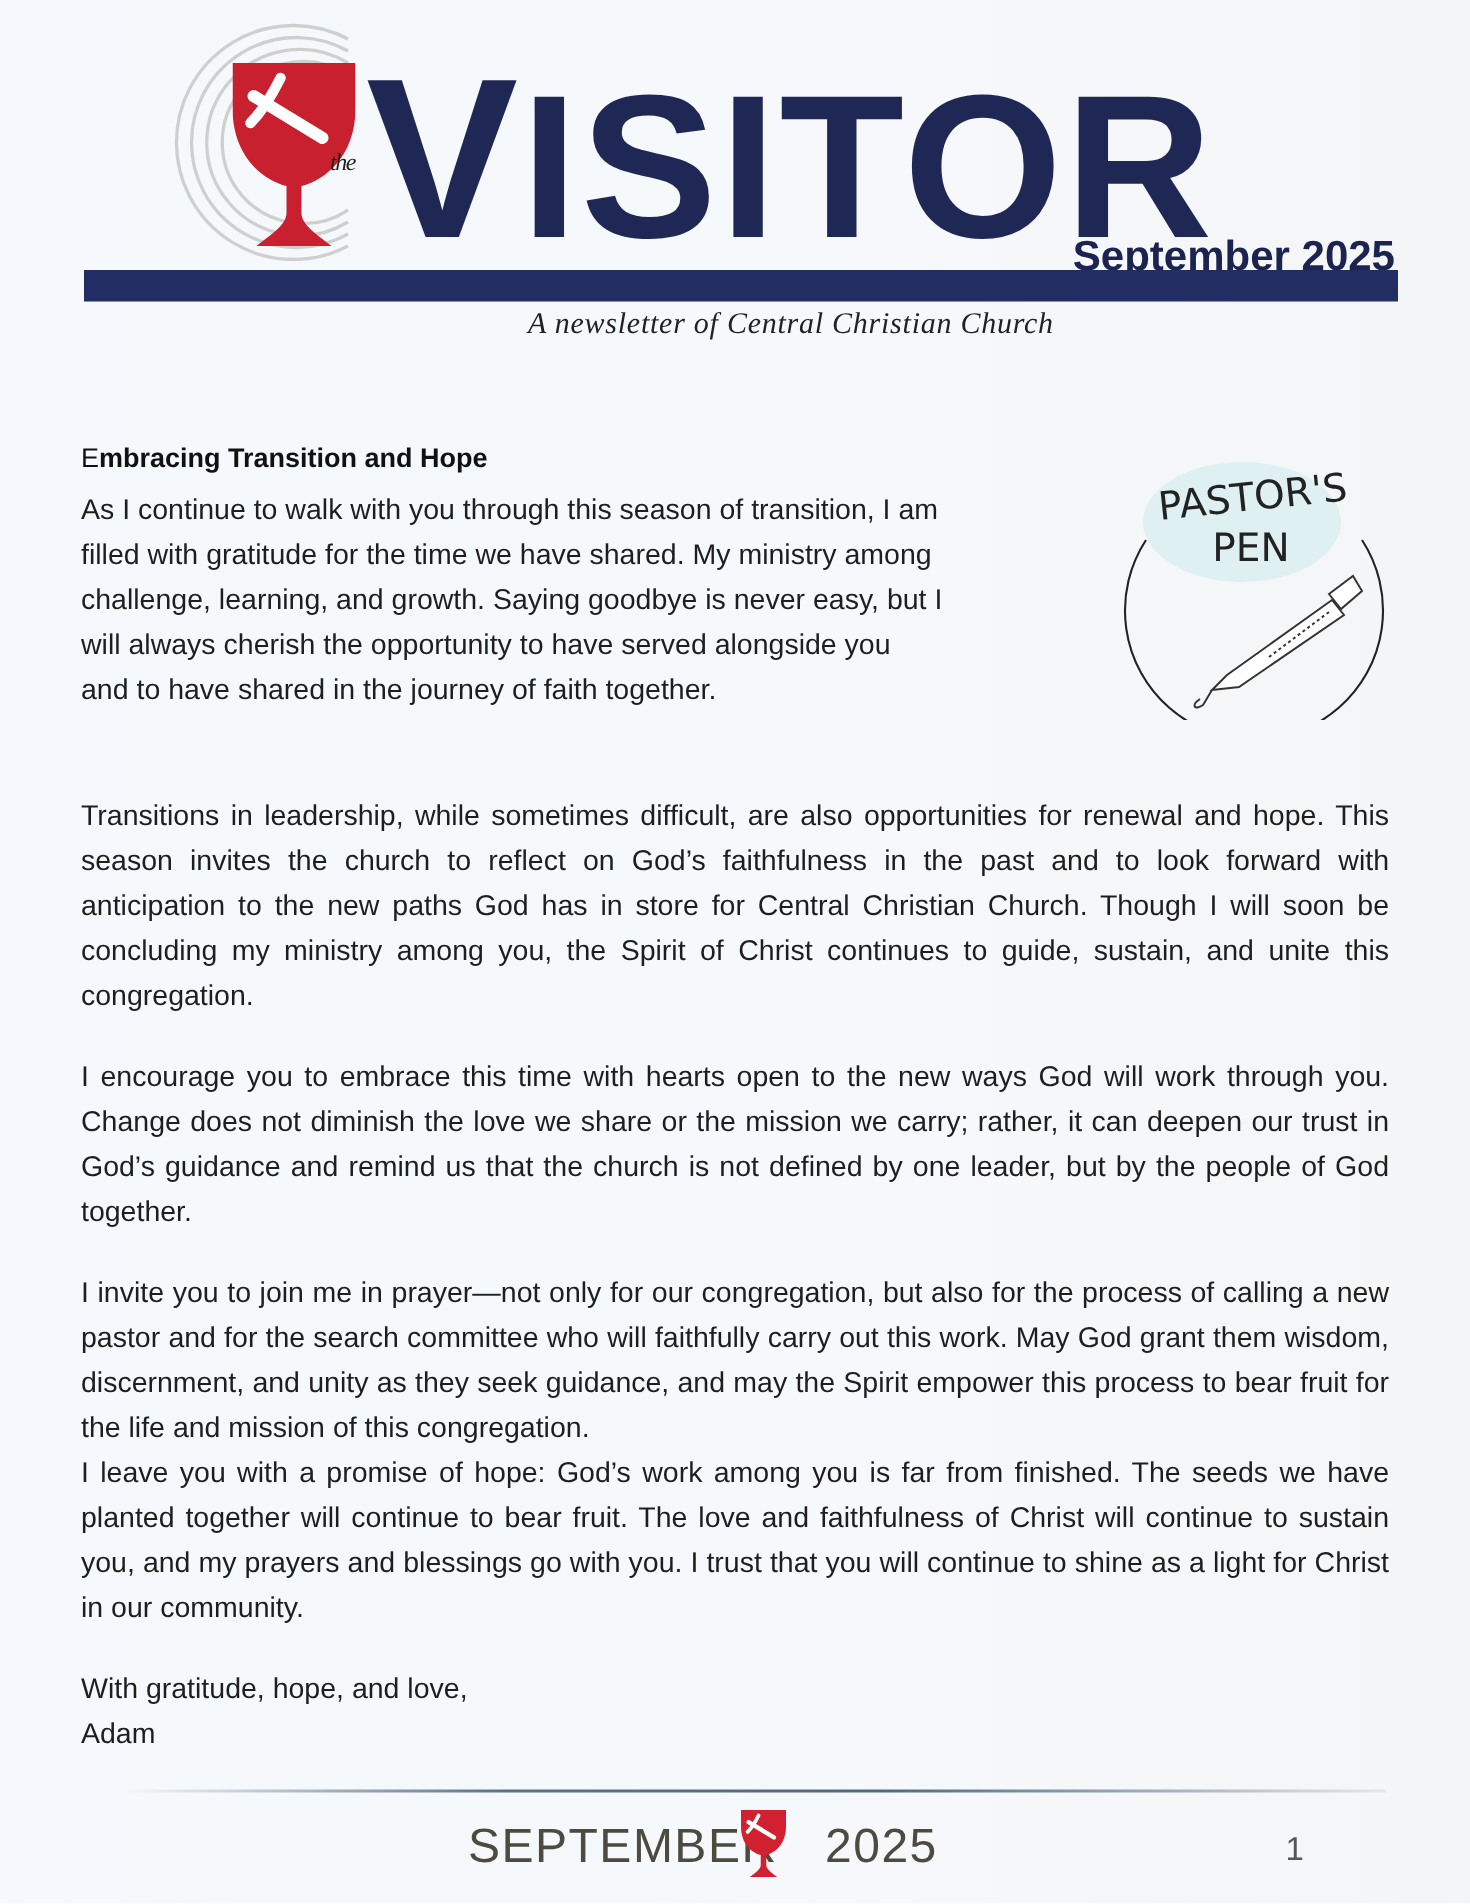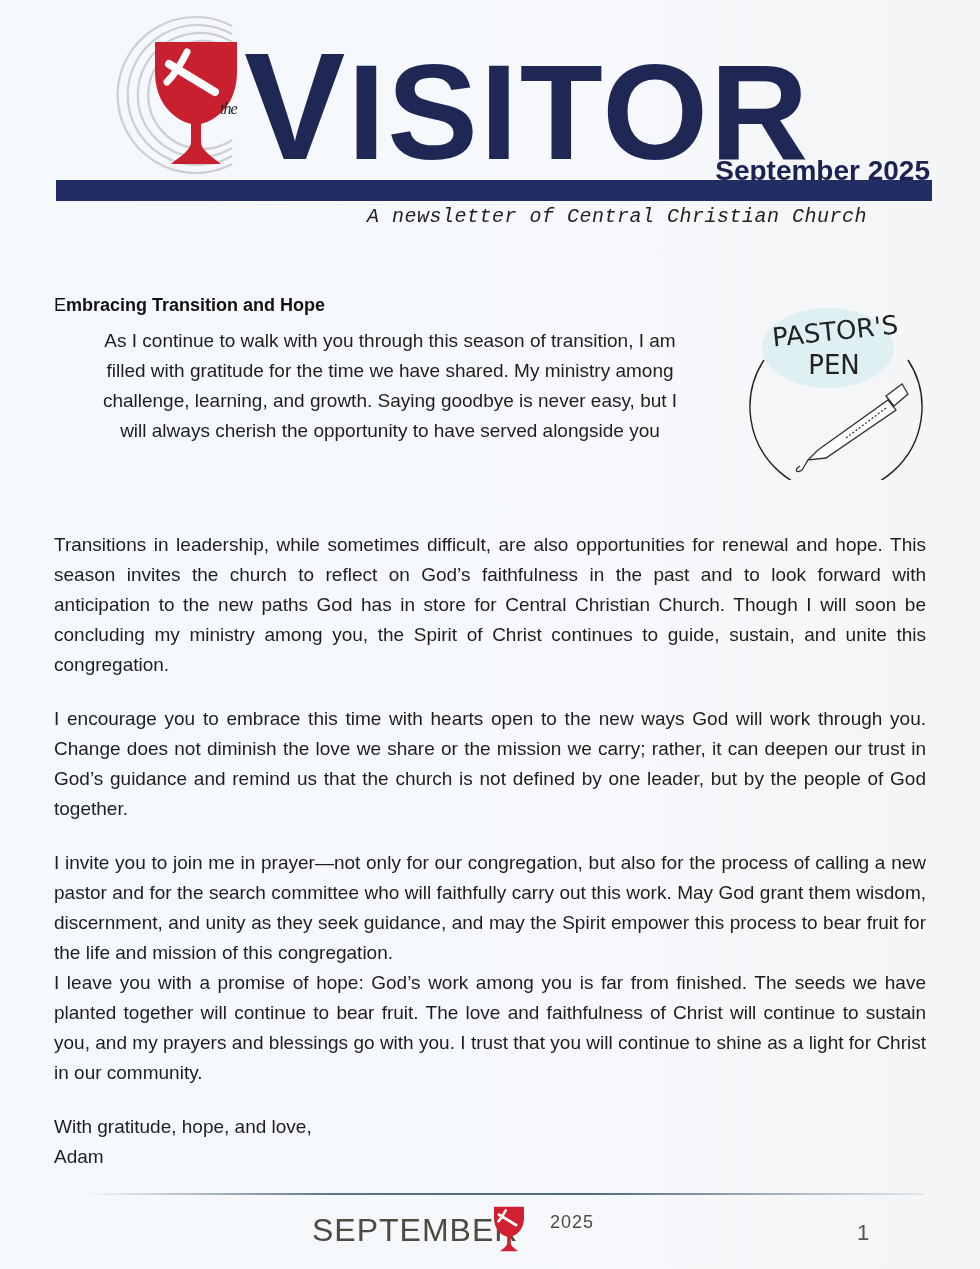--- a/index.html
+++ b/index.html
@@ -18,50 +18,50 @@
     left: 244px; top: 46px; font-family: "Liberation Sans", sans-serif; font-weight: 700;
     font-size: 136px; line-height: 120px; color: #1f2755; letter-spacing: 2px;
   }
   .visitor-title .v { font-size: 152px; }
   .issue-date {
     right: 50px; top: 155px; font-family: "Liberation Sans", sans-serif; font-weight: 700;
     font-size: 28px; color: #1b2350;
   }
   .masthead-bar { left: 56px; top: 180px; width: 876px; height: 21px; background: #222d63; }
   .tagline {
-    left: 352px; top: 205px; font-family: Liberation Mono, monospace; font-style: italic;
-    font-size: 20px; color: #222; letter-spacing: 0.5px; margin-left: 15px;
+    left: 352px; top: 205px; font-family: Liberation Serif, serif; font-style: italic;
+    font-size: 20px; color: #222; letter-spacing: 0.5px;
   }
 
   
   .article-title { left: 54px; top: 275px; font-size: 18px; font-weight: 700; color: #111; font-family: "Liberation Sans", sans-serif; margin-top: 20px; }
   .article-title .first { font-weight: 400; }
   .para {
     position: absolute; left: 54px; width: 872px; font-family: "Liberation Sans", sans-serif;
     font-size: 19px; line-height: 30px; color: #1e1e1e; margin: 0; text-align: justify;
   }
-  .para.narrow { width: 672px; text-align: center; }
+  .para.narrow { width: 672px; text-align: left; }
   .line { display: block; white-space: nowrap; }
   .p1 { top: 326px; }
   .p2 { top: 530px; }
   .p3 { top: 704px; }
   .p4 { top: 848px; }
   .closing { top: 1112px; }
 
   
   .pen-badge { left: 736px; top: 300px; width: 200px; height: 180px; }
 
   
   .footer-rule {
     left: 84px; top: 1193px; width: 840px; height: 2px;
     background: linear-gradient(90deg, rgba(90,110,130,0) 0%, #5b7387 30%, #4f6a80 60%, rgba(90,110,130,0.1) 100%);
   }
   .footer-month { left: 312px; top: 1212px; font-family: "Liberation Sans", sans-serif; font-size: 32px; color: #4d4a40; letter-spacing: 1px; }
   .footer-chalice { left: 494px; top: 1204px; width: 30px; height: 50px; }
-  .footer-year { left: 550px; top: 1212px; font-family: "Liberation Sans", sans-serif; font-size: 18px; color: #4d4a40; letter-spacing: 1px; }
+  .footer-year { left: 550px; top: 1212px; font-family: "Liberation Sans", sans-serif; font-size: 32px; color: #4d4a40; letter-spacing: 1px; }
   .page-number { left: 857px; top: 1220px; font-family: "Liberation Sans", sans-serif; font-size: 22px; color: #555; }
 </style>
 </head>
 <body>
 
 <svg class="abs rings" viewBox="0 0 170 160">
   <g fill="none" stroke="#cfcfcf" stroke-width="2.2">
     <path d="M150 12 A78 78 0 1 0 150 150"></path>
     <path d="M150 20 A70 70 0 1 0 150 142"></path>
     <path d="M150 28 A62 62 0 1 0 150 134"></path>
@@ -100,20 +100,21 @@
     <path d="M110 138 L150 108" stroke-dasharray="2 2"></path>
     <path d="M64 166 C58 170 60 174 66 170 L72 160" fill="none"></path>
   </g>
 </svg>
 
 <div class="para narrow p1">
   <span class="line">As I continue to walk with you through this season of transition, I am</span>
   <span class="line"> filled with gratitude for the time we have shared. My ministry among</span>
   <span class="line">challenge, learning, and growth. Saying goodbye is never easy, but I</span>
   <span class="line"> will always cherish the opportunity to have served alongside you</span>
+  <span class="line">and to have shared in the journey of faith together.</span>
 </div>
 
 <p class="para p2">Transitions in leadership, while sometimes difficult, are also opportunities for renewal and hope. This season invites the church to reflect on God’s faithfulness in the past and to look forward with anticipation to the new paths God has in store for Central Christian Church. Though I will soon be concluding my ministry among you, the Spirit of Christ continues to guide, sustain, and unite this congregation.</p>
 <p class="para p3">I encourage you to embrace this time with hearts open to the new ways God will work through you. Change does not diminish the love we share or the mission we carry; rather, it can deepen our trust in God’s guidance and remind us that the church is not defined by one leader, but by the people of God together.</p>
 <div class="para p4">
   <div>I invite you to join me in prayer—not only for our congregation, but also for the process of calling a new pastor and for the search committee who will faithfully carry out this work. May God grant them wisdom, discernment, and unity as they seek guidance, and may the Spirit empower this process to bear fruit for the life and mission of this congregation.</div>
   <div>I leave you with a promise of hope: God’s work among you is far from finished. The seeds we have planted together will continue to bear fruit. The love and faithfulness of Christ will continue to sustain you, and my prayers and blessings go with you. I trust that you will continue to shine as a light for Christ in our community.</div>
 </div>
 
 <div class="para closing">

